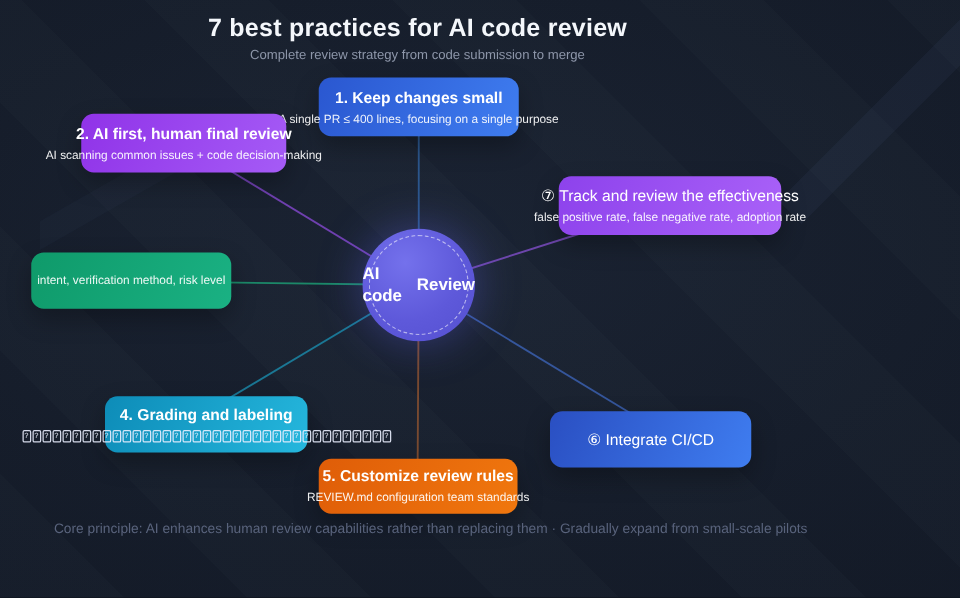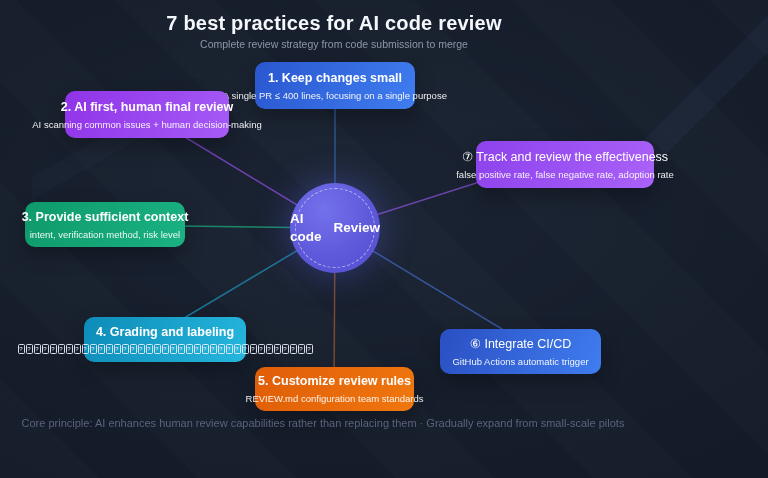--- a/index.html
+++ b/index.html
@@ -23,32 +23,32 @@
     box-shadow:0 8px 20px rgba(0,0,0,.28);}
   .node-title{font-size:12.5px;font-weight:bold;white-space:nowrap;}
   .node.plain .node-title{font-weight:normal;}
   .node-sub{font-size:9.5px;white-space:nowrap;color:rgba(255,255,255,.92);}
   .n1{left:255px;top:62px;width:160px;height:47px;}
   .n2{left:65px;top:91px;width:164px;height:47px;}
   .n3{left:25px;top:202px;width:160px;height:45px;}
   .n4{left:68px;top:317px;width:162px;height:45px;margin-left:16px;}
   .n5{left:255px;top:367px;width:159px;height:44px;}
   .n6{left:440px;top:329px;width:161px;height:45px;}
-  .n7{left:447px;top:141px;width:178px;height:47px;margin-left:29px;}
+  .n7{left:447px;top:141px;width:178px;height:47px;}
   .tofu-row{display:flex;gap:1px;}
   .tofu-row i{font-style:normal;display:inline-flex;align-items:center;justify-content:center;
     flex:0 0 auto;width:5px;height:8px;border:1px solid rgba(235,240,255,.9);border-radius:1.5px;
     font-size:6px;line-height:1;color:#eef2ff;}
   .center{position:absolute;left:290px;top:183px;width:90px;height:90px;border-radius:50%;
     z-index:2;display:flex;flex-direction:row;align-items:center;justify-content:center;
     font-weight:bold;font-size:13.5px;line-height:1.35;color:#fff;
     box-shadow:0 0 36px rgba(99,102,241,.38);}
   .center::before{content:"";position:absolute;inset:5px;border:1.5px dashed rgba(255,255,255,.55);
     border-radius:50%;}
-  .footer{position:absolute;top:417px;left:0;width:646px;text-align:center;
+  .footer{position:absolute;top:417px;left:0;width:646px;text-align:right;
     font-size:11px;color:#59637c;z-index:3;}
 </style>
 </head>
 <body>
 
 <div class="stage">
 
   <svg class="streak" width="768" height="478" viewBox="0 0 768 478">
     <line x1="600" y1="170" x2="790" y2="-20" stroke="rgba(130,160,230,0.05)" stroke-width="26"></line>
     <line x1="-20" y1="200" x2="120" y2="120" stroke="rgba(130,160,230,0.03)" stroke-width="20"></line>
@@ -67,25 +67,24 @@
     <line class="conn" x1="335" y1="228" x2="536" y2="164" stroke="#7b4cc0"></line>
   </svg>
 
   <div class="node n1" style="background: linear-gradient(115deg, rgb(42, 87, 208) 0%, rgb(63, 125, 240) 100%);">
     <div class="node-title">1. Keep changes small</div>
     <div class="node-sub">A single PR ≤ 400 lines, focusing on a single purpose</div>
   </div>
 
   <div class="node n2" style="background: linear-gradient(115deg, rgb(144, 51, 232) 0%, rgb(165, 91, 246) 100%);">
     <div class="node-title">2. AI first, human final review</div>
-    <div class="node-sub">AI scanning common issues + human decision-making</div>
+    <div class="node-sub">AI scanning common issues + code decision-making</div>
   </div>
 
   <div class="node n3" style="background: linear-gradient(115deg, rgb(15, 154, 106) 0%, rgb(26, 177, 131) 100%);">
-    <div class="node-title">3. Provide sufficient context</div>
     <div class="node-sub">intent, verification method, risk level</div>
   </div>
 
   <div class="node n4" style="background: linear-gradient(115deg, rgb(13, 140, 184) 0%, rgb(37, 183, 221) 100%);">
     <div class="node-title">4. Grading and labeling</div>
     <div class="node-sub tofu-row">
         <i>?</i>
         <i>?</i>
         <i>?</i>
         <i>?</i>
@@ -125,21 +124,20 @@
       </div>
   </div>
 
   <div class="node n5" style="background: linear-gradient(115deg, rgb(223, 93, 8) 0%, rgb(240, 119, 14) 100%);">
     <div class="node-title">5. Customize review rules</div>
     <div class="node-sub">REVIEW.md configuration team standards</div>
   </div>
 
   <div class="node n6 plain" style="background: linear-gradient(115deg, rgb(42, 79, 194) 0%, rgb(63, 125, 240) 100%);">
     <div class="node-title">⑥ Integrate CI/CD</div>
-    <div class="node-sub">GitHub Actions automatic trigger</div>
   </div>
 
   <div class="node n7 plain" style="background: linear-gradient(115deg, rgb(141, 66, 236) 0%, rgb(170, 98, 248) 100%);">
     <div class="node-title">⑦ Track and review the effectiveness</div>
     <div class="node-sub">false positive rate, false negative rate, adoption rate</div>
   </div>
 
   <div class="center" style="background: radial-gradient(circle at 38% 30%, rgb(116, 113, 236) 0%, rgb(94, 89, 218) 55%, rgb(84, 79, 208) 100%);">
     <span>AI code</span>
     <span>Review</span>

